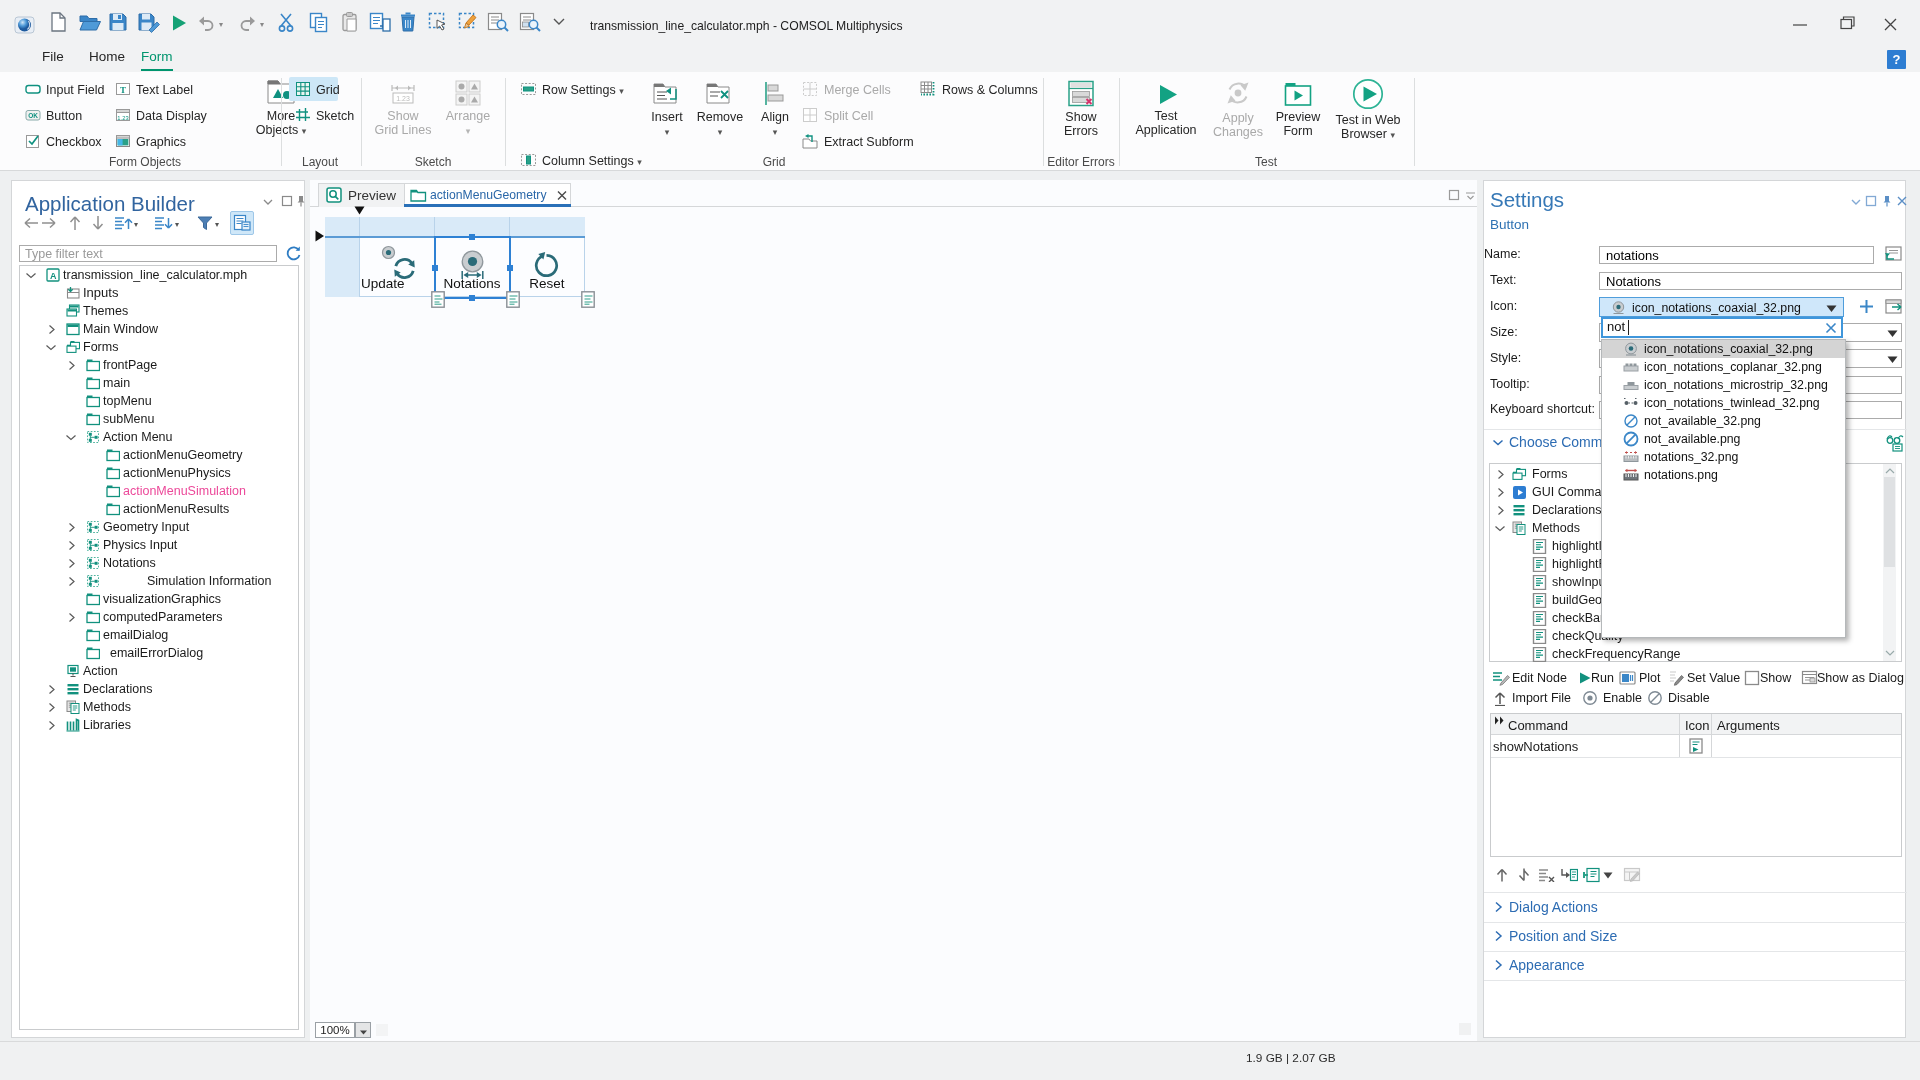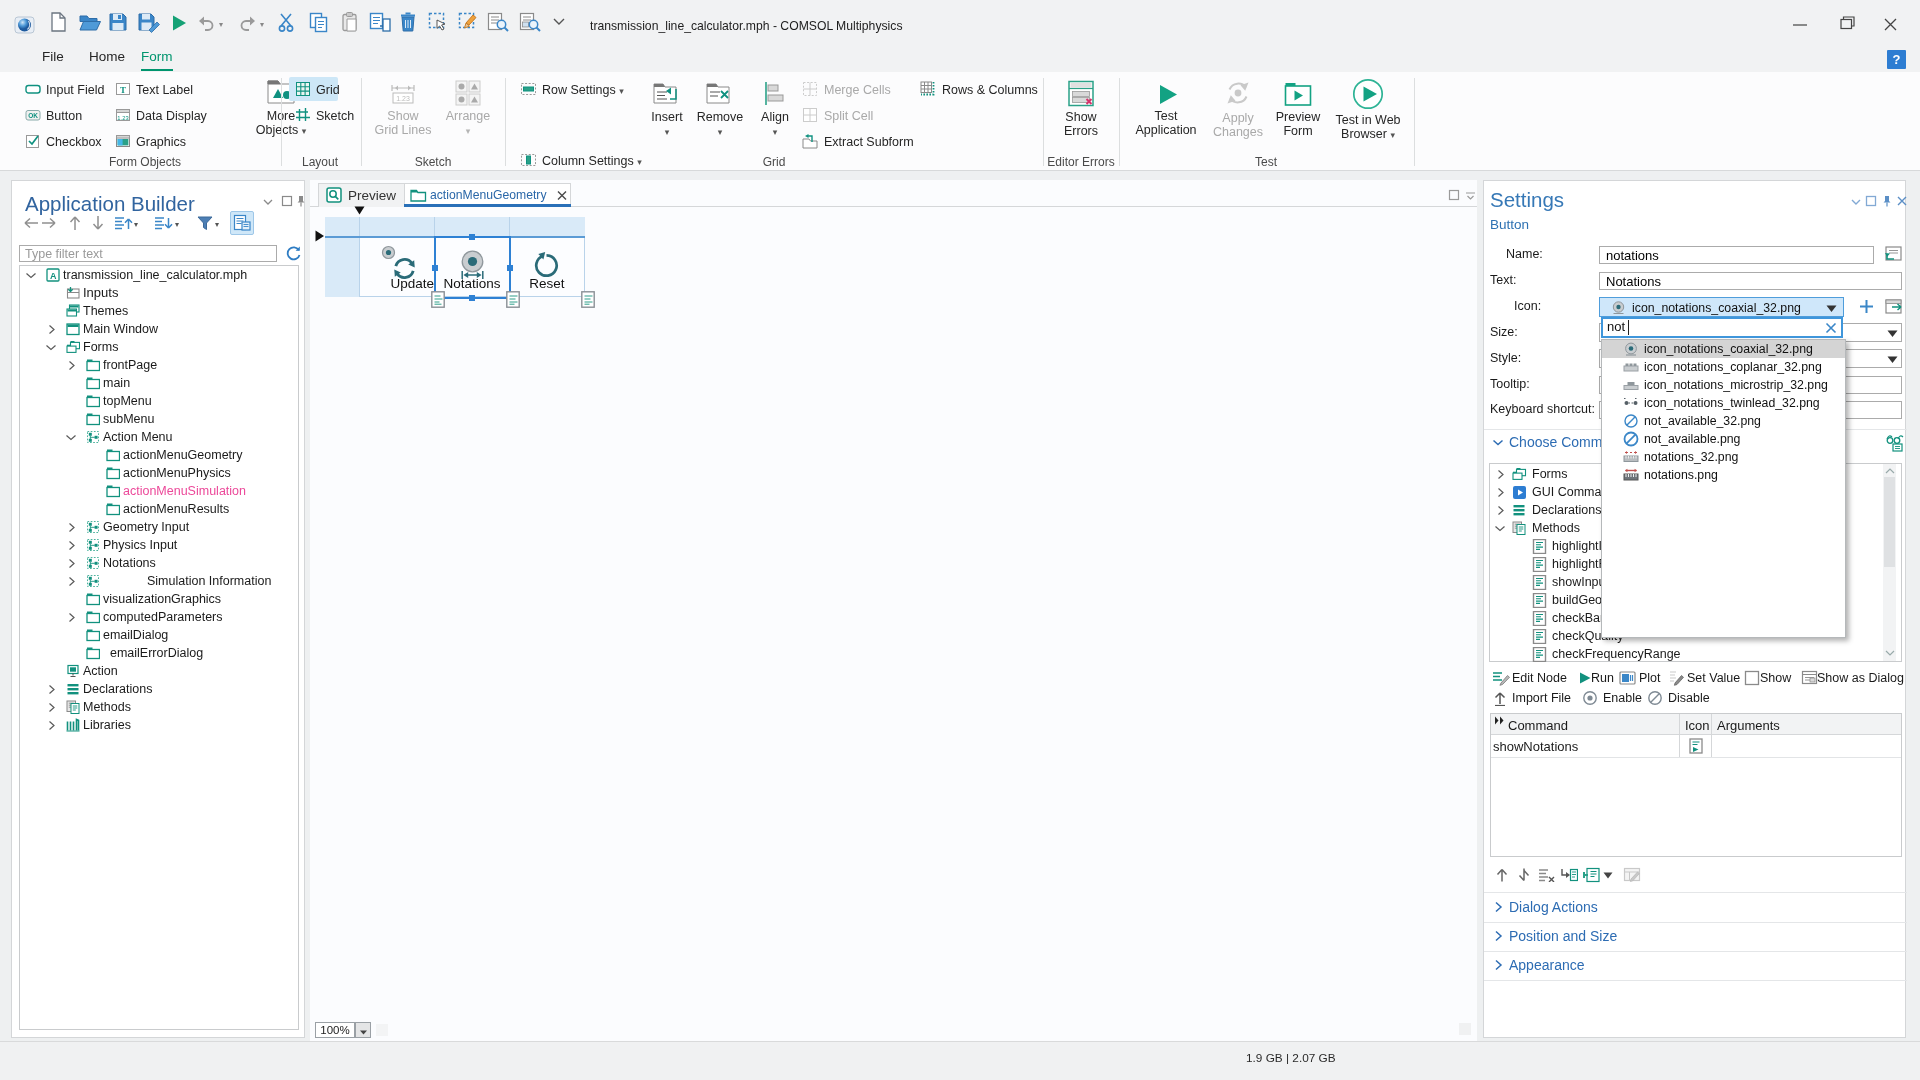--- a/index.html
+++ b/index.html
@@ -598,21 +598,21 @@
 <svg class="abs" style="left:81px; top:75px;" width="27" height="27" viewBox="0 0 24 24">
       <g>
         <path d="M4.27 9.93 A8 8 0 0 1 18.55 7.41" fill="none" stroke="#2a6b78" stroke-width="2.5"></path>
         <path d="M21.1 11.1 L15.36 8.43 L20.6 4.75 z" fill="#2a6b78"></path>
       </g>
       <g transform="rotate(180 12 12)">
         <path d="M4.27 9.93 A8 8 0 0 1 18.55 7.41" fill="none" stroke="#2a6b78" stroke-width="2.5"></path>
         <path d="M21.1 11.1 L15.36 8.43 L20.6 4.75 z" fill="#2a6b78"></path>
       </g>
     </svg>
-<div class="abs" style="left:51px; top:96px; width:73px; text-align:right; font-size:13.5px; color:#111;">Update</div>
+<div class="abs" style="left:51px; top:96px; width:73px; text-align:left; font-size:13.5px; color:#111;">Update</div>
 
 <svg class="abs" style="left:151px; top:70px;" width="23" height="23">
       <circle cx="11.5" cy="11.5" r="10.3" fill="#c9cdd0" stroke="#8f979c" stroke-width="1.3"></circle>
       <circle cx="11.5" cy="11.5" r="4.6" fill="#2a6b78"></circle>
     </svg>
 <svg class="abs" style="left:151px; top:89.5px;" width="23" height="10">
       <path d="M1.2 1 v8 M21.8 1 v8" stroke="#2a6b78" stroke-width="1.5"></path>
       <path d="M6 5 h11" stroke="#2a6b78" stroke-width="1.5"></path>
       <path d="M7.2 2.1 L2.4 5 L7.2 7.9 z M15.8 2.1 L20.6 5 L15.8 7.9 z" fill="#2a6b78"></path>
     </svg>
@@ -659,35 +659,35 @@
       <rect x="1.5" y="1.5" width="9" height="9" fill="none" stroke="#82a9d4" stroke-width="1.3"></rect>
     </svg>
 <svg class="abs" style="left:397px; top:13px;" width="12" height="13">
       <path d="M4 2 h4 v5 l1.5 1.5 h-7 L4 7 z" fill="#5b8fc6"></path>
       <path d="M6 8.5 v4" stroke="#5b8fc6" stroke-width="1.2"></path>
     </svg>
 <svg class="abs" style="left:412px; top:14px;" width="12" height="12">
       <path d="M2 2 l8 8 M10 2 l-8 8" stroke="#5b8fc6" stroke-width="1.4"></path>
     </svg>
 <div class="abs" style="left:6px; top:36px; font-size:13.5px; color:#2e71b2;">Button</div>
-<div class="abs" style="left:22px; top:66px; font-size:12.5px; color:#1a1a1a;">Name:</div>
+<div class="abs" style="left:0; top:66px; font-size:12.5px; color:#1a1a1a;">Name:</div>
 <div class="abs" style="left:115px; top:65px; width:275px; height:18px; background:#fff; border:1px solid #ababab;">
       <div style="margin:0.5px 0 0 6px; font-size:13px;">notations</div>
     </div>
 <svg class="abs" style="left:400px; top:64px;" width="19" height="19">
       <rect x="2" y="2" width="15" height="13" fill="#fff" stroke="#8a8a8a" stroke-width="1.2"></rect>
       <path d="M5 5.5 h9 M5 8 h9" stroke="#8a8a8a" stroke-width="0.9"></path>
       <path d="M10 14 h-7 v-4" fill="none" stroke="#12917e" stroke-width="1.6"></path>
       <path d="M1 8 l2.2 3.8 L6 8.5 z" fill="#12917e"></path>
     </svg>
 <div class="abs" style="left:6px; top:92px; font-size:12.5px; color:#1a1a1a;">Text:</div>
 <div class="abs" style="left:115px; top:91px; width:303px; height:18px; background:#fff; border:1px solid #ababab;">
       <div style="margin:0.5px 0 0 6px; font-size:13px;">Notations</div>
     </div>
-<div class="abs" style="left:6px; top:118px; font-size:12.5px; color:#1a1a1a;margin-left:24px;">Icon:</div>
+<div class="abs" style="left:6px; top:118px; font-size:12.5px; color:#1a1a1a;">Icon:</div>
 <div class="abs" style="left:115px; top:116px; width:245px; height:20px; background:#cfe7fa; border:1px solid #4f9ddb;"></div>
 <svg class="abs" style="left:127px; top:119px;" width="15" height="15">
       <circle cx="7.5" cy="7" r="5.2" fill="#c9cdd0" stroke="#8f979c"></circle>
       <circle cx="7.5" cy="7" r="2.2" fill="#2a6b78"></circle>
       <path d="M2.5 13.5 h10" stroke="#8f979c"></path>
     </svg>
 <div class="abs" style="left:148px; top:120px; font-size:12.3px; color:#111;">icon_notations_coaxial_32.png</div>
 <svg class="abs" style="left:342px; top:124px;" width="11" height="8">
       <path d="M0.5 0.5 h10 l-5 6.5 z" fill="#333"></path>
     </svg>

